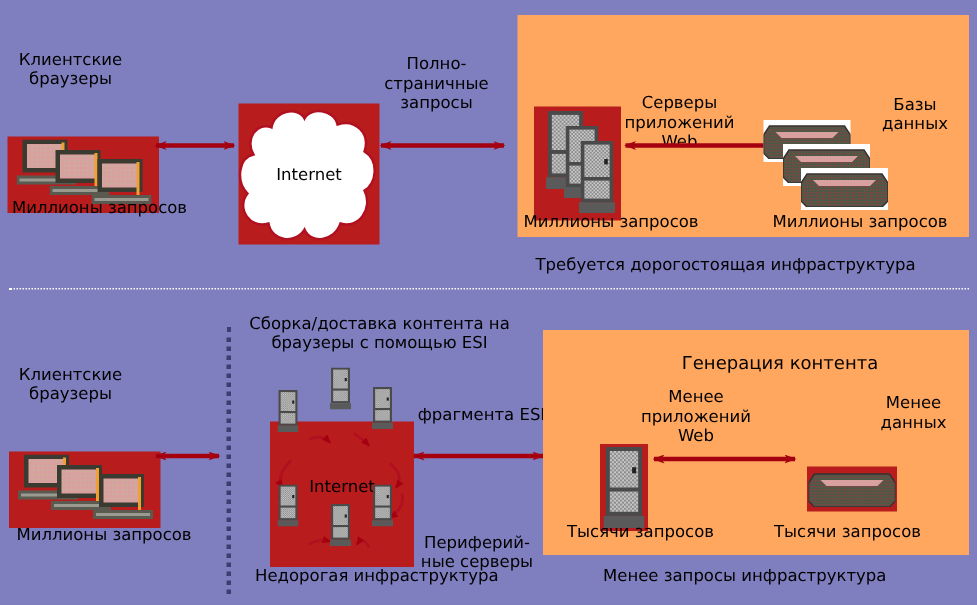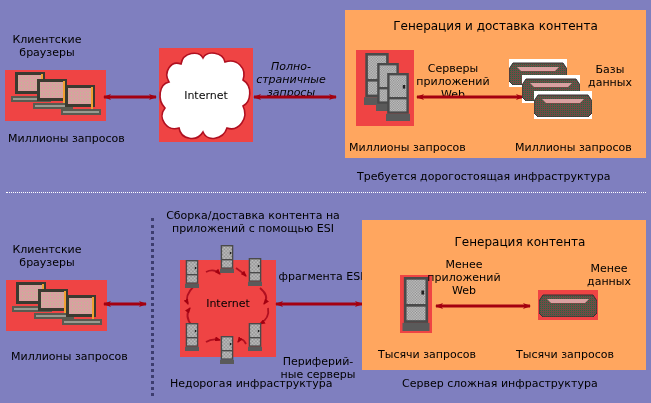--- a/index.html
+++ b/index.html
@@ -4,21 +4,21 @@
 <style>
   html, body { margin:0; padding:0; }
   body { width:651px; height:403px; background:#7f7fbf; position:relative; overflow:hidden;
          font-family:"DejaVu Sans", sans-serif; font-size:11px; color:#000; }
   .lbl { position:absolute; line-height:13px; white-space:nowrap; }
   .c { text-align:center; }
   .orange { position:absolute; background:#ffa65f; }
   .divider-h { position:absolute; left:6px; width:640px; top:192px; height:0; border-top:1px dotted #ffffff; }
   .divider-v { position:absolute; left:151px; top:218px; width:0; height:178px; border-left:3px dotted #3d3d6f; }
   svg { position:absolute; overflow:visible; }
-  .white-box { position:absolute; background:#ef4444; }
+  .white-box { position:absolute; background:#b91c1c;margin-top:21px; }
 </style>
 </head>
 <body>
 
 <svg width="0" height="0" style="position:absolute">
   <defs>
     <pattern id="pcheck" width="2" height="2" patternUnits="userSpaceOnUse">
       <rect width="2" height="2" fill="#c8c8c8"></rect>
         <rect width="1" height="1" fill="#8a8a8a"></rect>
         <rect x="1" y="1" width="1" height="1" fill="#8a8a8a"></rect>
@@ -79,32 +79,31 @@
     <line x1="2" y1="4" x2="54" y2="4" stroke="#a40010" stroke-width="3" marker-start="url(#ah)" marker-end="url(#ah)"></line>
   </svg>
 
   <div class="white-box" style="left:159px;top:48px;width:94px;height:94px;">
     <svg width="94" height="94">
       <path d="M22,16 C24,4 40,2 44,10 C48,2 64,4 66,14 C78,10 88,20 84,32 C94,38 92,54 84,58 C90,70 80,84 68,80 C64,92 48,94 44,84 C38,94 22,92 20,80 C8,84 -2,70 6,60 C-2,52 0,36 10,34 C4,24 12,12 22,16 Z" fill="#fff" stroke="#b01020" stroke-width="1.6"></path>
     </svg>
     <div class="lbl c" style="left:0;top:41px;width:94px;">Internet</div>
   </div>
 
-  <div class="lbl c" style="left:256px;top:60px;width:70px;font-style:italic;">
+  <div class="lbl c" style="left:256px;top:36px;width:70px;">
     <div>Полно-</div>
     <div>страничные</div>
     <div>запросы</div>
   </div>
 
   <svg style="left:252px;top:93px;" width="86" height="8">
     <line x1="2" y1="4" x2="84" y2="4" stroke="#a40010" stroke-width="3" marker-start="url(#ah)" marker-end="url(#ah)"></line>
   </svg>
 
   <div class="orange" style="left:345px;top:10px;width:301px;height:148px;">
-    <div class="lbl c" style="left:0;top:10px;width:301px;font-size:12px;">Генерация и доставка контента</div>
 
     <div class="white-box" style="left:11px;top:40px;width:58px;height:76px;">
       <svg width="58" height="76">
         <use href="#tower" x="8" y="0" width="26" height="58"></use>
         <use href="#tower" x="20" y="10" width="24" height="54"></use>
         <use href="#tower" x="30" y="20" width="24" height="54"></use>
       </svg>
     </div>
 
     <div class="lbl c" style="left:68px;top:40px;width:80px;margin-top:12px;">
@@ -159,21 +158,21 @@
   <div class="lbl" style="left:11px;top:350px;">Миллионы запросов</div>
 
   <svg style="left:102px;top:300px;" width="46" height="8">
     <line x1="2" y1="4" x2="44" y2="4" stroke="#a40010" stroke-width="3" marker-start="url(#ah)" marker-end="url(#ah)"></line>
   </svg>
 
   <div class="divider-v"></div>
 
   <div class="lbl c" style="left:158px;top:209px;width:190px;">
     <div>Сборка/доставка контента на</div>
-    <div>приложений с помощью ESI</div>
+    <div>браузеры с помощью ESI</div>
   </div>
 
   <div class="white-box" style="left:180px;top:260px;width:96px;height:97px;">
     <svg width="96" height="97" style="left:0;top:0;">
       <g fill="none" stroke="#b01020" stroke-width="1.8">
         <path d="M26,12 Q34,8 40,14" marker-end="url(#ahs)"></path>
         <path d="M56,8 Q62,12 66,16" marker-end="url(#ahs)"></path>
         <path d="M80,28 Q90,36 84,44" marker-end="url(#ahs)"></path>
         <path d="M88,48 Q90,58 80,64" marker-end="url(#ahs)"></path>
         <path d="M66,84 Q62,76 58,82" marker-end="url(#ahs)"></path>
@@ -236,14 +235,14 @@
 
     <div class="lbl c" style="left:222px;top:42px;width:50px;">
       <div>Менее</div>
       <div>данных</div>
     </div>
 
     <div class="lbl" style="left:16px;top:128px;">Тысячи запросов</div>
     <div class="lbl" style="left:154px;top:128px;">Тысячи запросов</div>
   </div>
 
-  <div class="lbl" style="left:402px;top:377px;">Сервер сложная инфраструктура</div>
+  <div class="lbl" style="left:402px;top:377px;">Менее запросы инфраструктура</div>
 </div>
 
 </body></html>

